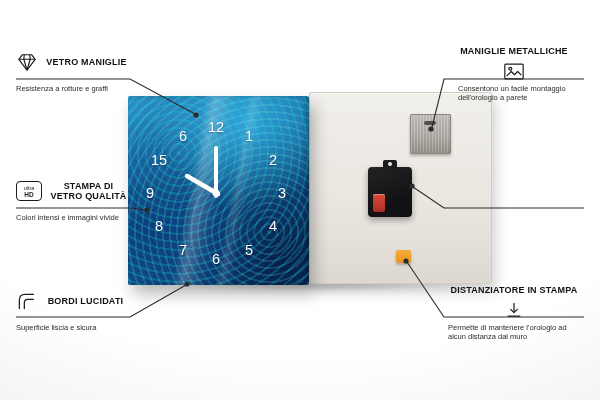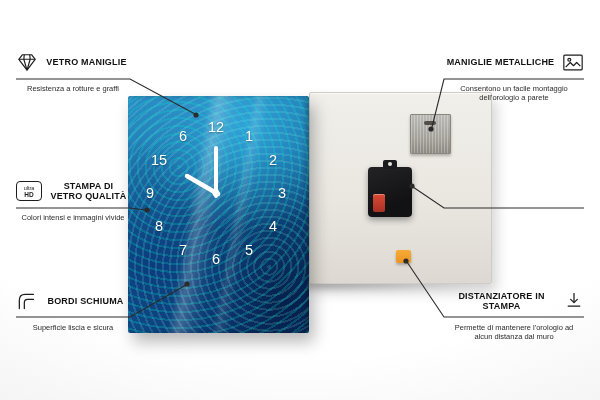--- a/index.html
+++ b/index.html
@@ -8,27 +8,27 @@
     font-family:"Liberation Sans",sans-serif;
     background:#fff;
   }
   .stage{
     position:relative;width:600px;height:400px;
     background:radial-gradient(120% 105% at 50% 35%, #ffffff 52%, #f3f3f3 78%, #e5e5e5 100%);
   }
   
   .callout{position:absolute;z-index:6;}
   .co-row{display:flex;align-items:center;gap:5px;height:32px;}
-  .callout.right .co-row{flex-direction:row;}
+  .callout.right .co-row{flex-direction:column;}
   .co-title{
     flex:1;font-weight:700;font-size:9px;line-height:10.5px;color:#111;
     text-align:center;letter-spacing:.2px;
   }
   .co-sub{
-    margin-top:6px;font-size:7.5px;line-height:9px;color:#2b2b2b;text-align:center;
+    margin-top:6px;font-size:7.5px;line-height:9px;color:#2b2b2b;text-align:left;
   }
   .ico{flex:0 0 auto;display:flex;align-items:center;justify-content:center;}
   .ico svg{display:block;}
   .uhd{
     width:24px;height:18px;border:1.3px solid #1d1d1d;border-radius:4px;
     display:flex;flex-direction:column;align-items:center;justify-content:center;
     color:#1d1d1d;
   }
   .uhd .l1{font-size:5.5px;line-height:6px;}
   .uhd .l2{font-size:6.5px;line-height:7px;font-weight:700;}
@@ -76,21 +76,21 @@
     background:linear-gradient(180deg,#da4a35,#a93125);
     border-radius:2px;box-shadow:inset 0 1px 0 rgba(255,255,255,.35);
   }
   .foam{
     position:absolute;left:86px;top:157px;width:15px;height:13px;
     background:linear-gradient(180deg,#f6ab39,#ec9420);
     border-radius:2px;box-shadow:0 2px 3px rgba(0,0,0,.25);
   }
   
   .front-panel{
-    position:absolute;left:128px;top:96px;width:181px;height:237px;z-index:2;
+    position:absolute;left:128px;top:96px;width:181px;height:189px;z-index:2;
     border-radius:2px;overflow:hidden;
     background-color:#1b6fae;
     background-image:
       repeating-radial-gradient(circle at 28% 30%, rgba(0,235,205,.22) 0 2px, rgba(0,0,0,0) 2px 8px),
       repeating-radial-gradient(circle at 78% 72%, rgba(130,245,225,.16) 0 2px, rgba(0,0,0,0) 2px 7px),
       radial-gradient(circle at 65% 12%, #31a2d8 0%, rgba(49,162,216,0) 45%),
       radial-gradient(circle at 12% 72%, #0b3c7d 0%, rgba(11,60,125,0) 55%),
       radial-gradient(circle at 88% 88%, #051f4c 0%, rgba(5,31,76,0) 60%),
       linear-gradient(145deg,#2c8fc7 0%, #16679f 45%, #0b3b7c 100%);
     box-shadow:5px 9px 16px rgba(0,0,0,.28), inset -3px 0 5px rgba(0,0,0,.25);
@@ -195,21 +195,21 @@
   <div class="callout left" style="left:16px;top:285px;width:114px">
     <div class="co-row">
       <span class="ico">
         <svg width="20" height="20" viewBox="0 0 24 24">
           <g stroke="#1d1d1d" stroke-width="1.5" fill="none" stroke-linecap="round">
             <path d="M4 21 V11 Q4 4 11 4 H21"></path>
             <path d="M10 21 V14 Q10 10 14 10 H21"></path>
           </g>
         </svg>
       </span>
-      <span class="co-title">BORDI SCHIUMA</span>
+      <span class="co-title">BORDI LUCIDATI</span>
     </div>
     <div class="co-sub">Superficie liscia e sicura</div>
   </div>
 
   <div class="callout right" style="left:444px;top:46px;width:140px">
     <div class="co-row">
       <span class="co-title">MANIGLIE METALLICHE</span>
       <span class="ico">
         <svg width="22" height="19" viewBox="0 0 24 20">
           <g stroke="#1d1d1d" stroke-width="1.3" fill="none">

